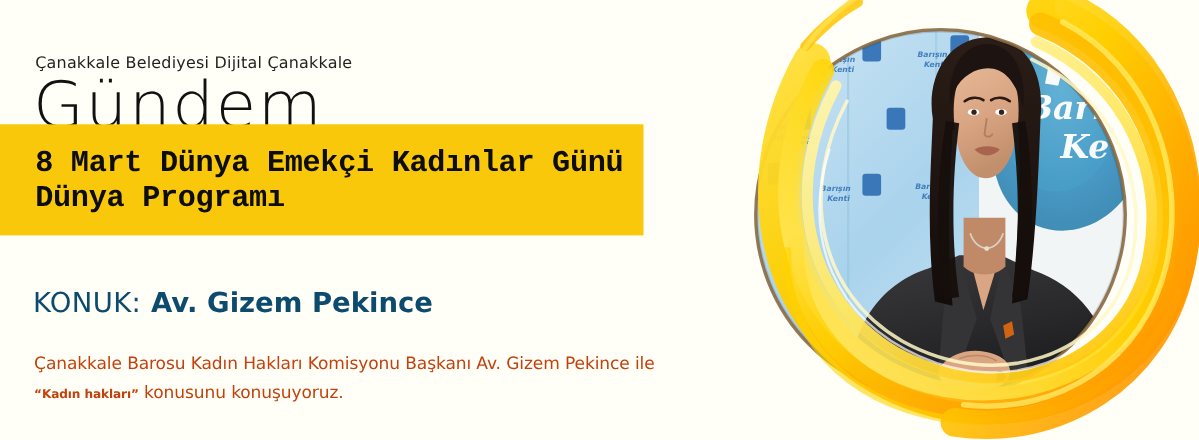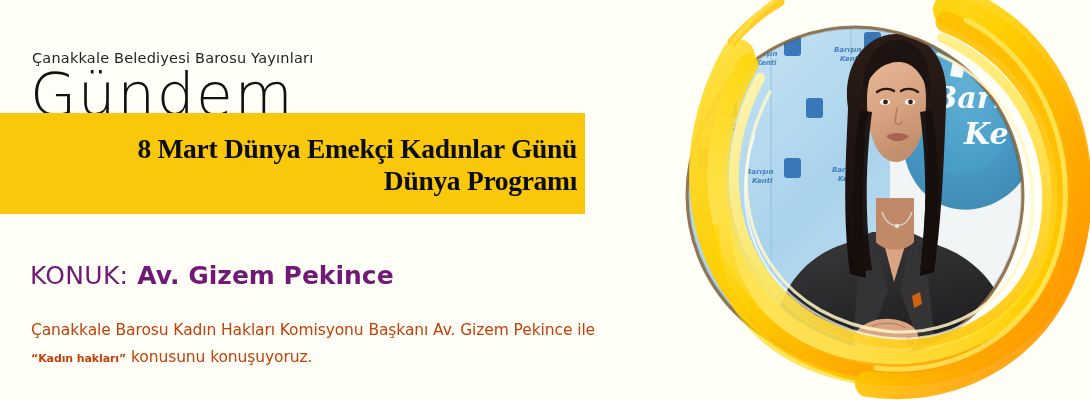--- a/index.html
+++ b/index.html
@@ -47,36 +47,35 @@
     left:0; top:113px;
     width:585px; height:101px;
     background:#F9C80B;
     z-index:3;
   }
   .band-title {
     position:absolute;
     left:32px; top:133px;
     width:545px;
     z-index:4;
-    font-family:Liberation Serif, serif;
+    font-family:Liberation Mono, monospace;
     font-weight:700;
     font-size:27.5px;
     line-height:1.18;
     letter-spacing:-0.3px;
     color:#0d0d0d;
-    text-align:right;
   }
   .band-title .l2 { display:block; }
 
   
   .guest {
     position:absolute;
     left:30px; top:261px;
     white-space:nowrap;
-    color:#701a75;
+    color:#0c4a6e;
   }
   .guest .lbl {
     font-family:"DejaVu Sans", sans-serif;
     font-size:25px;
     font-weight:400;
     letter-spacing:0.3px;
   }
   .guest .nm {
     font-family:"DejaVu Sans", sans-serif;
     font-size:25px;
@@ -320,21 +319,21 @@
 
         <path d="M112 82 C126 66 142 52 160 42" stroke="#FFC400" stroke-width="9" opacity="0.85"></path>
         <path d="M104 96 C118 72 138 52 158 38" stroke="#FFE04A" stroke-width="4.5" opacity="0.8"></path>
 
         <path d="M352 46 C436 86 476 190 452 288 C430 382 342 438 248 424" stroke="url(#brushA)" stroke-width="26" opacity="0.9"></path>
         <path d="M346 60 C424 100 460 194 440 282 C420 366 344 418 256 408" stroke="#FFEE66" stroke-width="5" opacity="0.75"></path>
       </g>
     </svg>
   </div>
 
-  <div class="kicker">Çanakkale Belediyesi Barosu Yayınları</div>
+  <div class="kicker">Çanakkale Belediyesi Dijital Çanakkale</div>
   <div class="brand">Gündem</div>
 
   <div class="yellow-band"></div>
 
   <div class="band-title">
     <span class="l1">8 Mart Dünya Emekçi Kadınlar Günü</span>
     <span class="l2">Dünya Programı</span>
   </div>
 
   <div class="guest">

